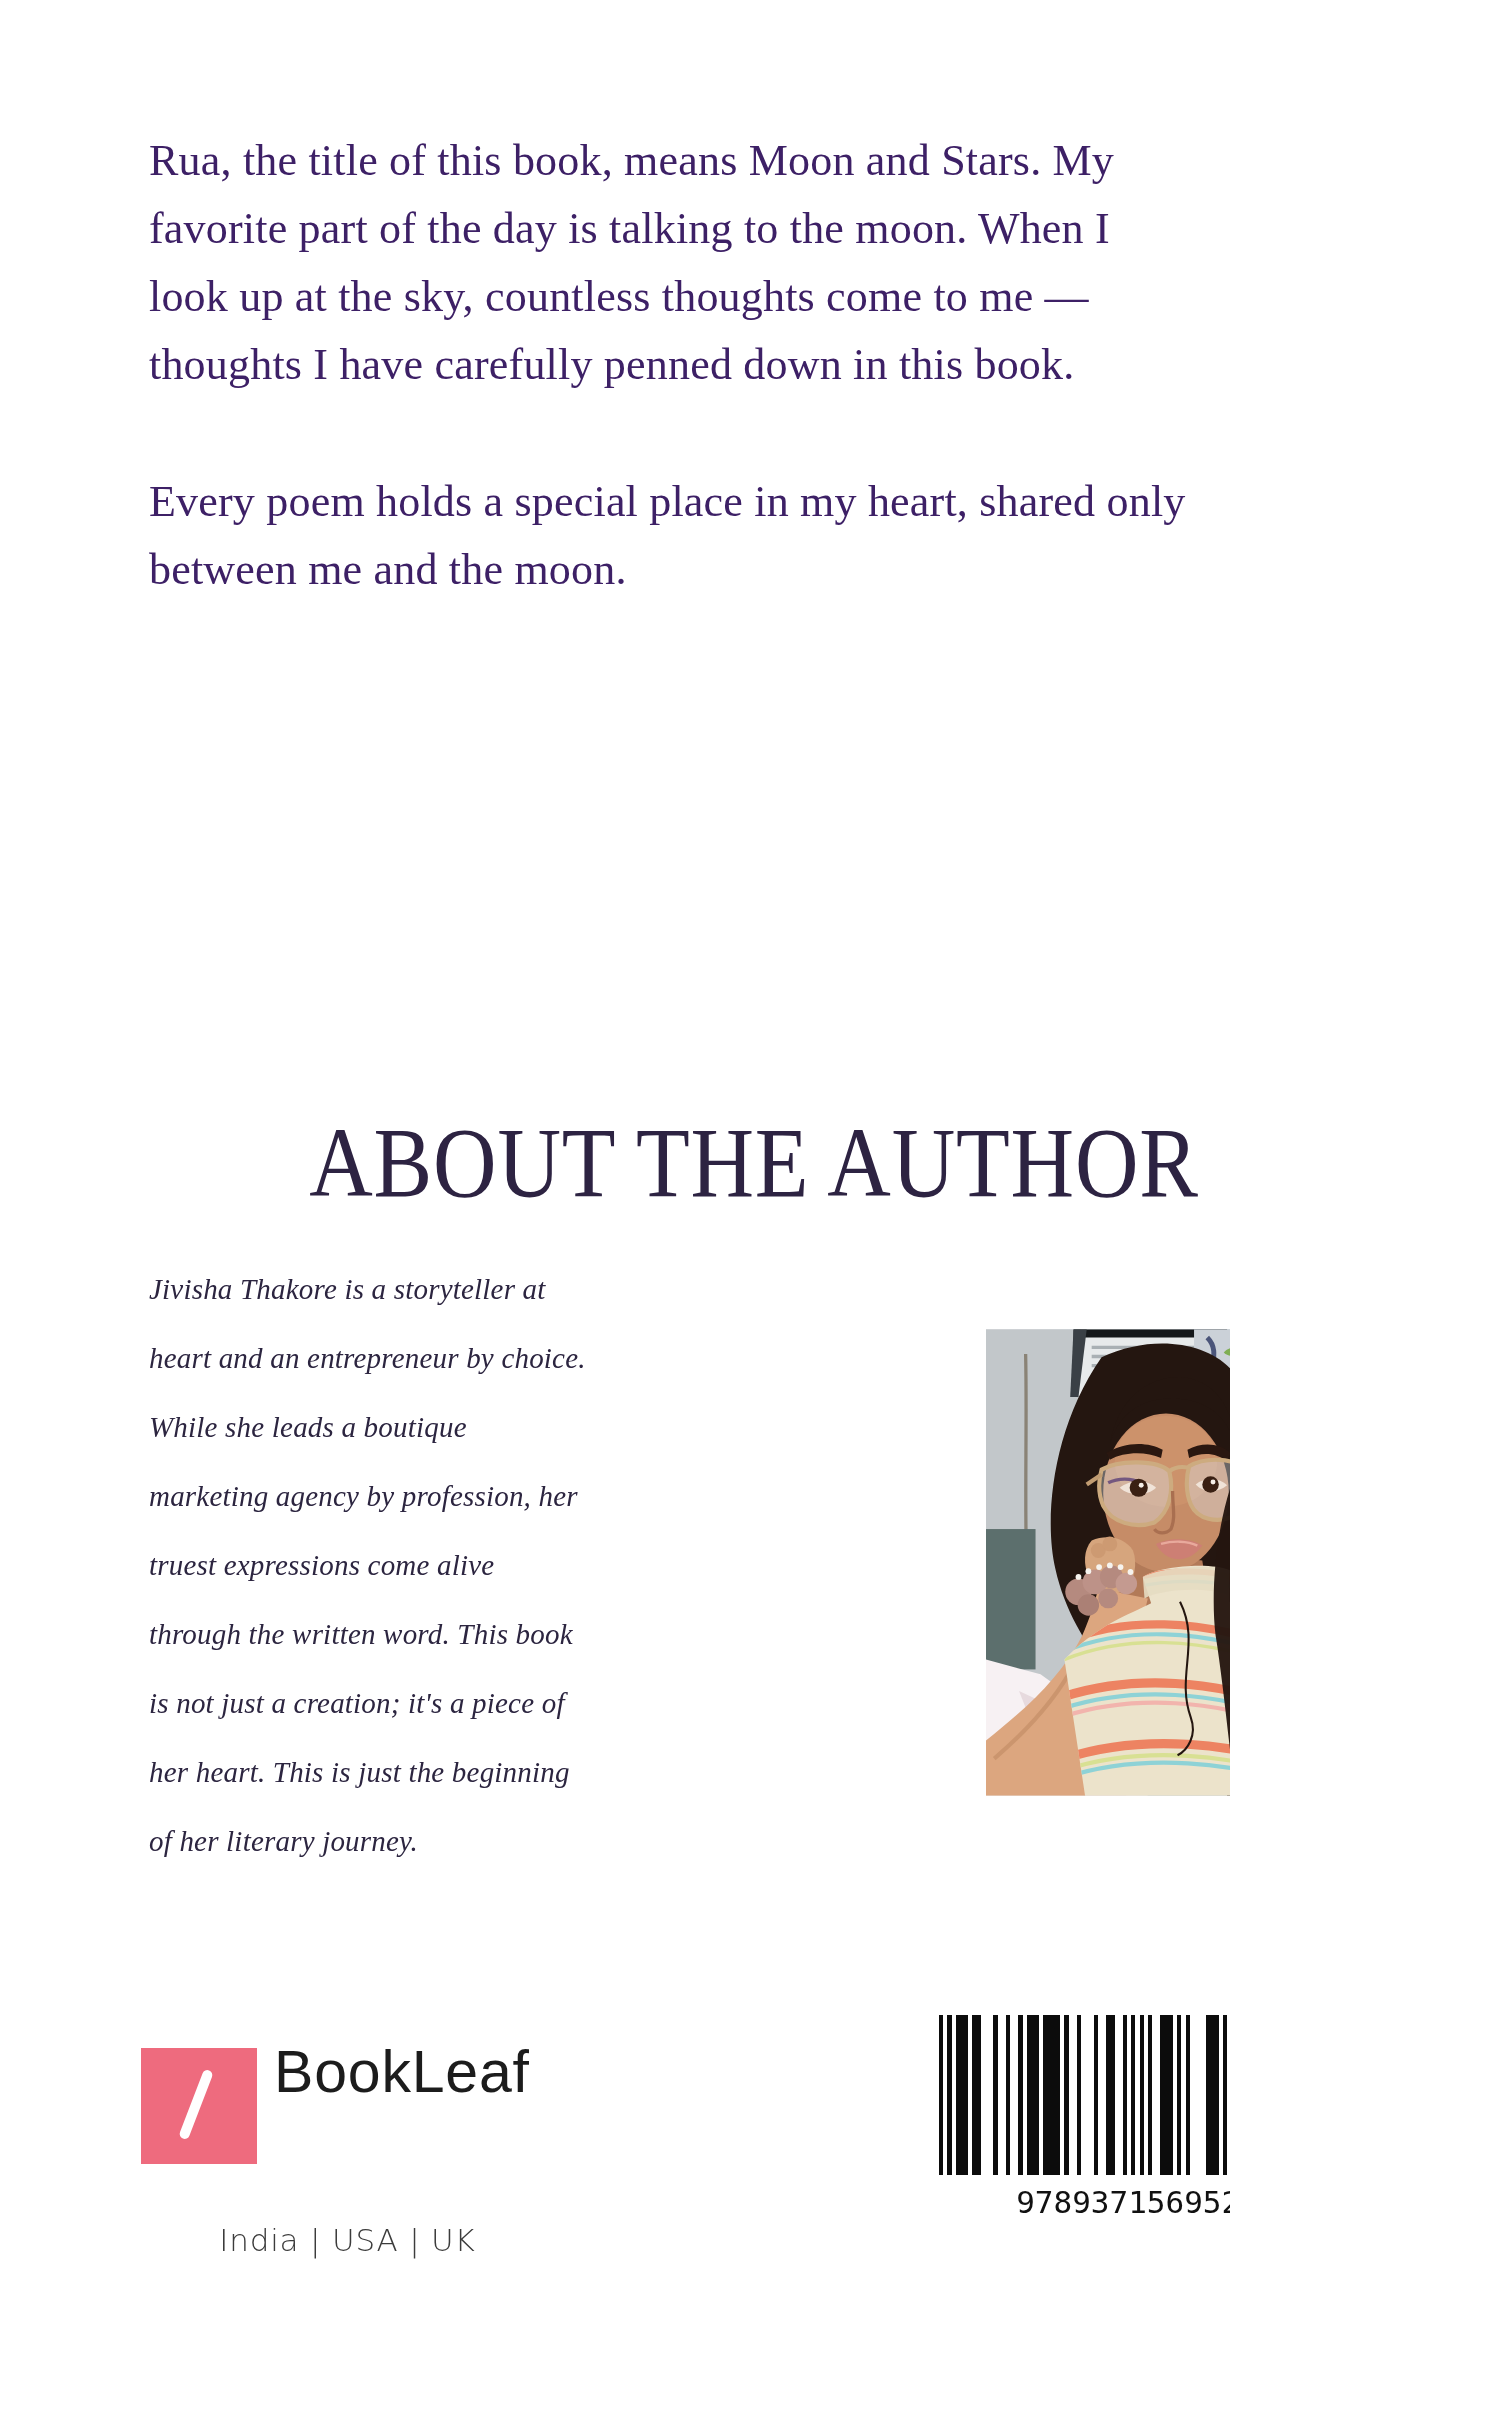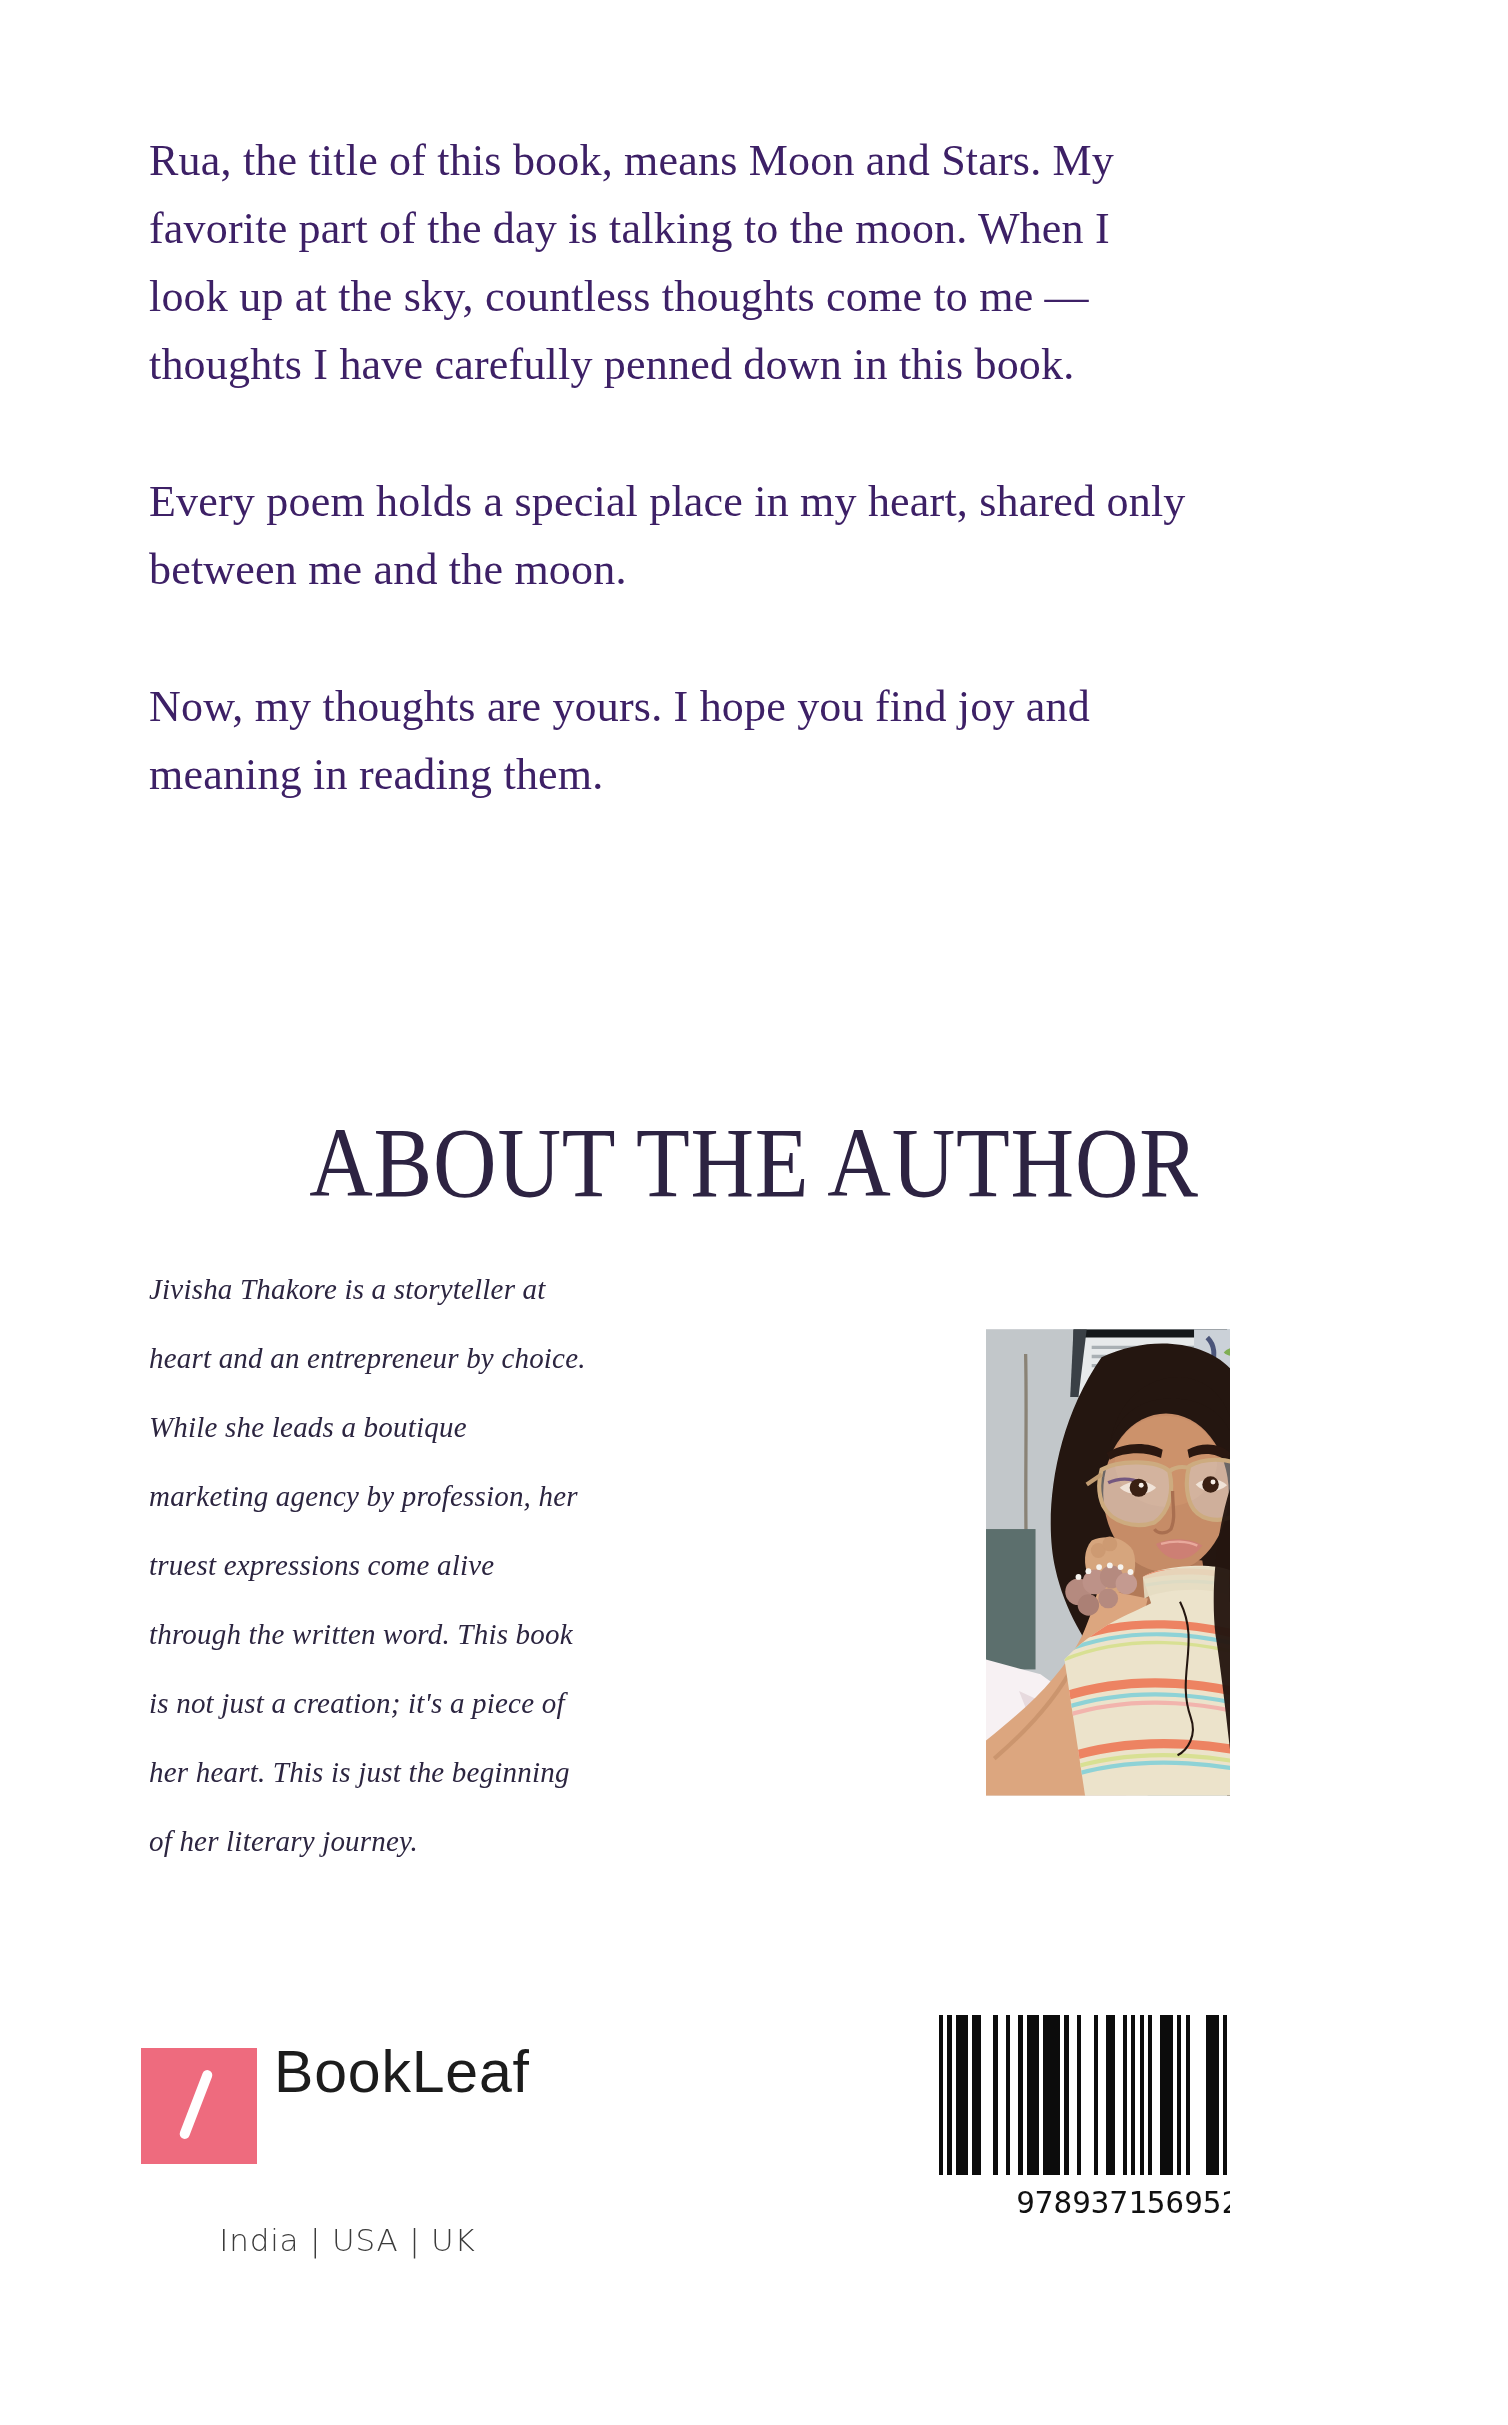--- a/index.html
+++ b/index.html
@@ -62,22 +62,20 @@
 
 <div class="page">
 
   <section class="intro" style="color: rgb(61, 32, 102);">
     <p>Rua, the title of this book, means Moon and Stars. My
 favorite part of the day is talking to the moon. When I
 look up at the sky, countless thoughts come to me —
 thoughts I have carefully penned down in this book.</p>
     <p>Every poem holds a special place in my heart, shared only
 between me and the moon.</p>
-    <p>Now, my thoughts are yours. I hope you find joy and
-meaning in reading them.</p>
   </section>
 
   <h1 class="about-heading" style="color: rgb(45, 35, 66);">ABOUT THE AUTHOR</h1>
 
   <div class="bio" style="color: rgb(44, 37, 64);">Jivisha Thakore is a storyteller at
 heart and an entrepreneur by choice.
 While she leads a boutique
 marketing agency by profession, her
 truest expressions come alive
 through the written word. This book

